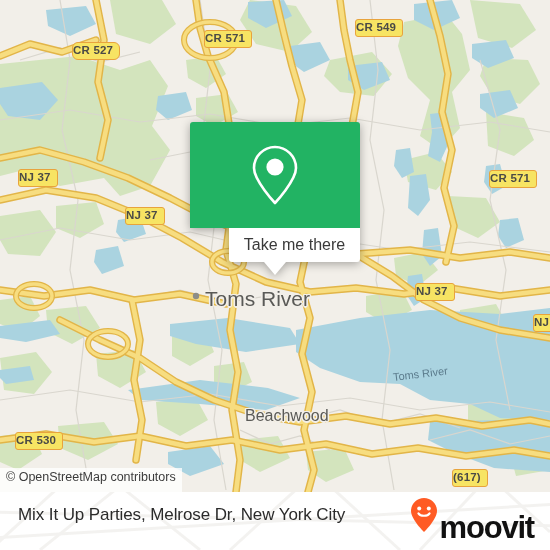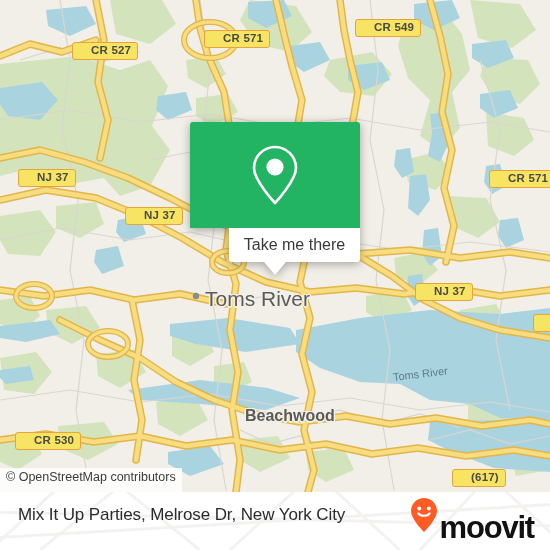--- a/index.html
+++ b/index.html
@@ -20,37 +20,37 @@
   
   .shield{
     position:absolute;
     background:#f7e463;
     border:1.5px solid #e8a33d;
     border-radius:3px;
     color:#4a4a46;
     font-size:11.5px;
     font-weight:bold;
     letter-spacing:.2px;
-    padding:1px 6px 2px 18px;
+    padding:1px 6px 2px 0;
     line-height:13px;
     white-space:nowrap;
     box-sizing:border-box;
   }
 
   
   .place{
     position:absolute;
     color:#5a5a57;
     white-space:nowrap;
     text-shadow:
       1.5px 0 #f2efe9, -1.5px 0 #f2efe9, 0 1.5px #f2efe9, 0 -1.5px #f2efe9,
       1px 1px #f2efe9, -1px -1px #f2efe9, 1px -1px #f2efe9, -1px 1px #f2efe9;
   }
   .place.big{font-size:21px;}
-  .place.mid{font-size:16px;font-weight:bold;}
+  .place.mid{font-size:16px;}
   .water-label{
     position:absolute;
     color:#5b7b8c;
     font-size:11px;
     white-space:nowrap;
     transform:rotate(-7deg);
     transform-origin:left center;
   }
 
   
@@ -253,21 +253,21 @@
           <ellipse cx="210" cy="40" rx="26" ry="18"></ellipse>
           <ellipse cx="34" cy="296" rx="18" ry="12"></ellipse>
           <ellipse cx="108" cy="344" rx="20" ry="13"></ellipse>
           <ellipse cx="228" cy="262" rx="16" ry="11"></ellipse>
         </g>
 
         <circle cx="196" cy="296" r="3.2" fill="#8d8d88"></circle>
       </g>
     </svg>
 
-    <div class="shield" style="left:72px;  top:42px;">CR 527</div>
+    <div class="shield" style="left:72px;  top:42px;border-radius:6px;">CR 527</div>
     <div class="shield" style="left:204px; top:30px;">CR 571</div>
     <div class="shield" style="left:355px; top:19px;">CR 549</div>
     <div class="shield" style="left:18px;  top:169px;">NJ 37</div>
     <div class="shield" style="left:125px; top:207px;">NJ 37</div>
     <div class="shield" style="left:489px; top:170px;">CR 571</div>
     <div class="shield" style="left:415px; top:283px;">NJ 37</div>
     <div class="shield" style="left:533px; top:314px;">NJ</div>
     <div class="shield" style="left:452px; top:446px;margin-top:23px;">(617)</div>
     <div class="shield" style="left:15px;  top:432px;">CR 530</div>
 

